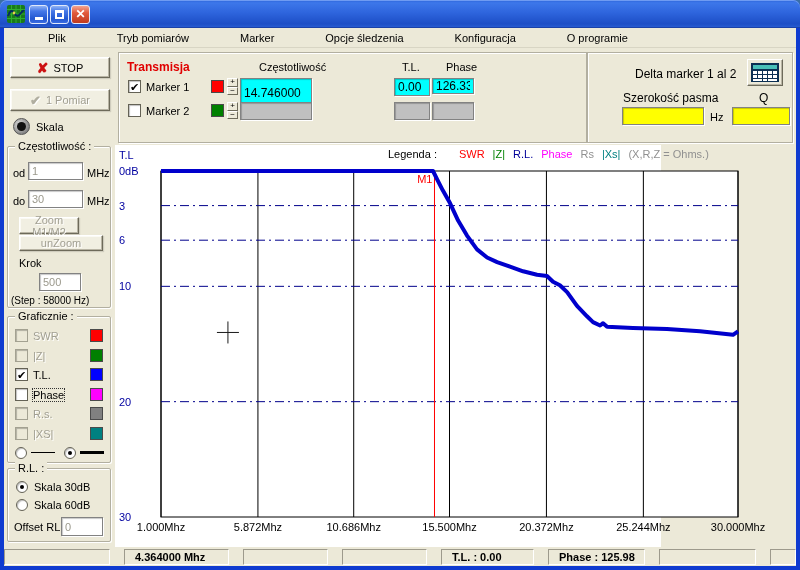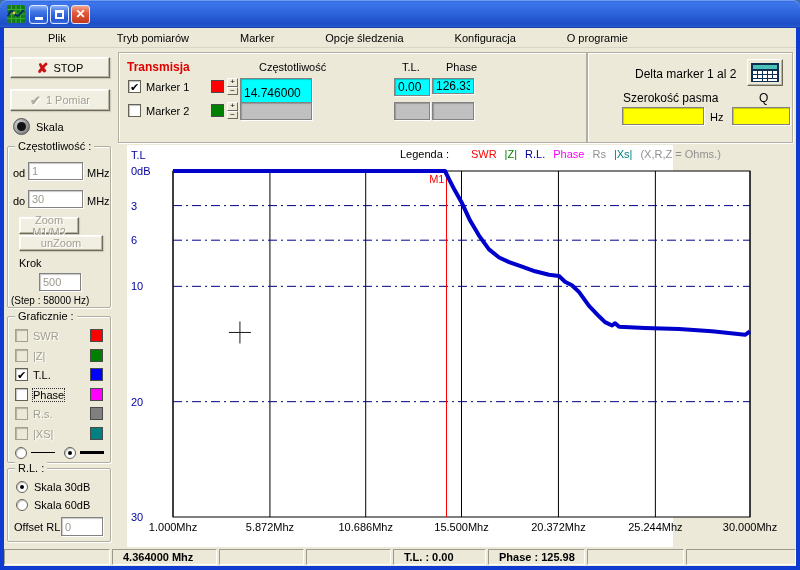--- a/index.html
+++ b/index.html
@@ -75,25 +75,25 @@
     background:radial-gradient(circle at 35% 35%, #d9d9d9, #7c7c7c 80%); border:1px solid #555; }
   .led::after { content:""; position:absolute; left:3px; top:3px; width:9px; height:9px;
     border-radius:50%; background:#111; }
   .toppanel { position:absolute; left:114px; top:4px; width:675px; height:91px;
     border:1px solid #b2afa0; box-shadow:inset 1px 1px 0 #fff, 1px 1px 0 #fff; }
   .vdivide { position:absolute; width:2px; background:#b2afa0; box-shadow:1px 0 0 #fff; }
   .red-bold { color:#e00000; font-weight:bold; font-size:12px; }
   .calcbtn { position:absolute; width:36px; height:27px; background:#ece9d8; border:1px solid;
     border-color:#fff #6d6a5a #6d6a5a #fff; box-shadow:inset -1px -1px 0 #b8b4a4;
     display:flex; align-items:center; justify-content:center; }
-  .chartpanel { position:absolute; left:111px; top:97px; width:546px; height:402px; background:#fff;margin-left:12px; }
+  .chartpanel { position:absolute; left:111px; top:97px; width:546px; height:402px; background:#fff; }
   .tl-corner { position:absolute; left:4px; top:4px; color:#0000a0; }
   .legend { position:absolute; left:273px; top:3px; display:flex; gap:8px; white-space:nowrap; }
   .statusbar { position:absolute; left:4px; top:547px; width:792px; height:19px; background:#ece9d8;
-    display:flex; gap:2px; padding-top:2px; }
+    display:flex; gap:14px; padding-top:2px; }
   .spanel { height:16px; border:1px solid; border-color:#9d9a8c #fff #fff #9d9a8c;
     font-weight:bold; display:flex; align-items:center; padding-left:10px; overflow:hidden; }
 </style>
 </head>
 <body>
 
 <div class="win">
 
   <div class="titlebar">
     <div class="app-icon">

